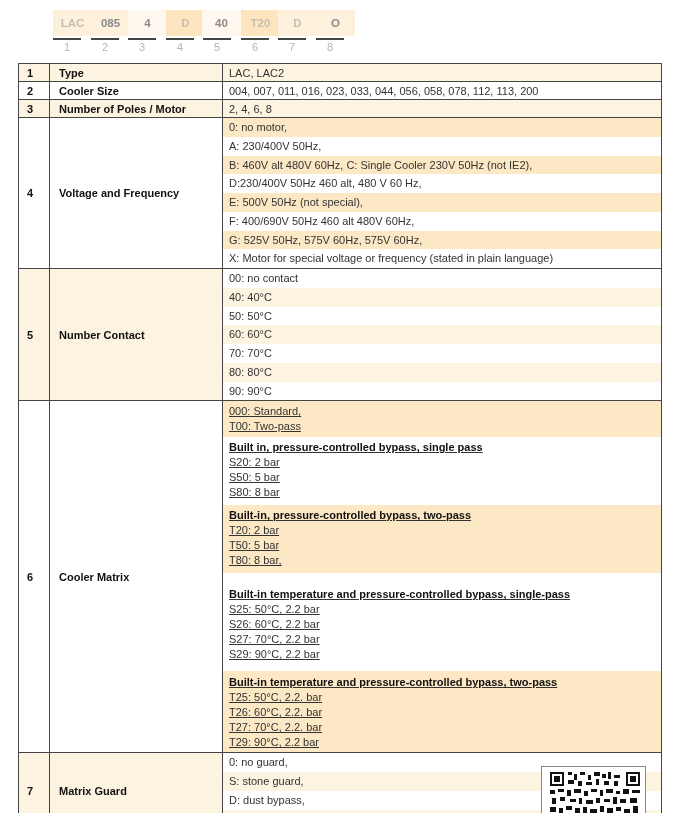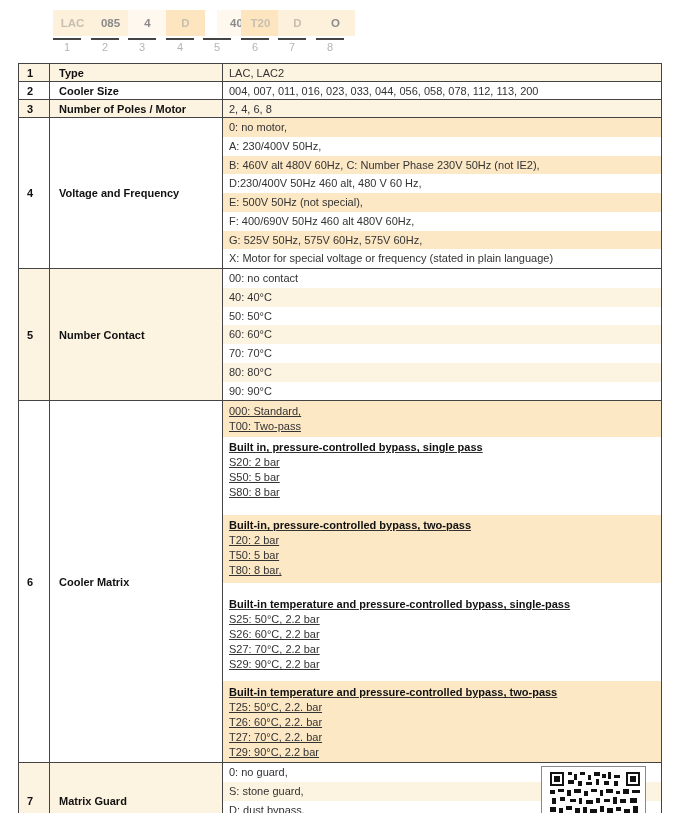--- a/index.html
+++ b/index.html
@@ -69,21 +69,21 @@
   <div class="code-line" style="left:128px"></div>
   <div class="code-num" style="left:128px">3</div>
 
   <div class="code" style="left:166px">
       <div class="box" style="background:#fde6bf"></div>
       <span class="txt" style="color:#c8bfb0">D</span>
     </div>
   <div class="code-line" style="left:166px"></div>
   <div class="code-num" style="left:166px">4</div>
 
-  <div class="code" style="left:217px">
+  <div class="code" style="left:202px">
       <div class="box" style="background:#fef8ee"></div>
       <span class="txt">40</span>
     </div>
   <div class="code-line" style="left:203px"></div>
   <div class="code-num" style="left:203px">5</div>
 
   <div class="code" style="left:241px">
       <div class="box" style="background:#fde6bf"></div>
       <span class="txt" style="color:#c8bfb0">T20</span>
     </div>
@@ -130,21 +130,21 @@
     <td class="lbl">Number of Poles / Motor</td>
     <td class="val">2, 4, 6, 8</td>
   </tr>
 
   <tr>
     <td class="num white">4</td>
     <td class="lbl white">Voltage and Frequency</td>
     <td class="val">
       <div class="sub mid">0: no motor,</div>
       <div class="sub white">A: 230/400V 50Hz,</div>
-      <div class="sub mid">B: 460V alt 480V 60Hz, C: Number Phase 230V 50Hz (not IE2),</div>
+      <div class="sub mid">B: 460V alt 480V 60Hz, C: Single Cooler 230V 50Hz (not IE2),</div>
       <div class="sub white">D:230/400V 50Hz 460 alt, 480 V 60 Hz,</div>
       <div class="sub mid">E: 500V 50Hz (not special),</div>
       <div class="sub white">F: 400/690V 50Hz 460 alt 480V 60Hz,</div>
       <div class="sub mid">G: 525V 50Hz, 575V 60Hz, 575V 60Hz,</div>
       <div class="sub white">X: Motor for special voltage or frequency (stated in plain language)</div>
     </td>
   </tr>
 
   <tr>
     <td class="num light">5</td>
@@ -161,21 +161,21 @@
   </tr>
 
   <tr>
     <td class="num white">6</td>
     <td class="lbl white">Cooler Matrix</td>
     <td class="val">
       <div class="grp mid">
         <div class="ln">000: Standard,</div>
         <div class="ln">T00: Two-pass</div>
       </div>
-      <div class="grp white" style="padding-bottom:15px">
+      <div class="grp white" style="padding-bottom:5px">
         <div class="hd">Built in, pressure-controlled bypass, single pass</div>
         <div class="ln">S20: 2 bar</div>
         <div class="ln">S50: 5 bar</div>
         <div class="ln">S80: 8 bar</div>
       </div>
       <div class="grp mid" style="padding-bottom:5px">
         <div class="hd">Built-in, pressure-controlled bypass, two-pass</div>
         <div class="ln">T20: 2 bar</div>
         <div class="ln">T50: 5 bar</div>
         <div class="ln">T80: 8 bar,</div>

